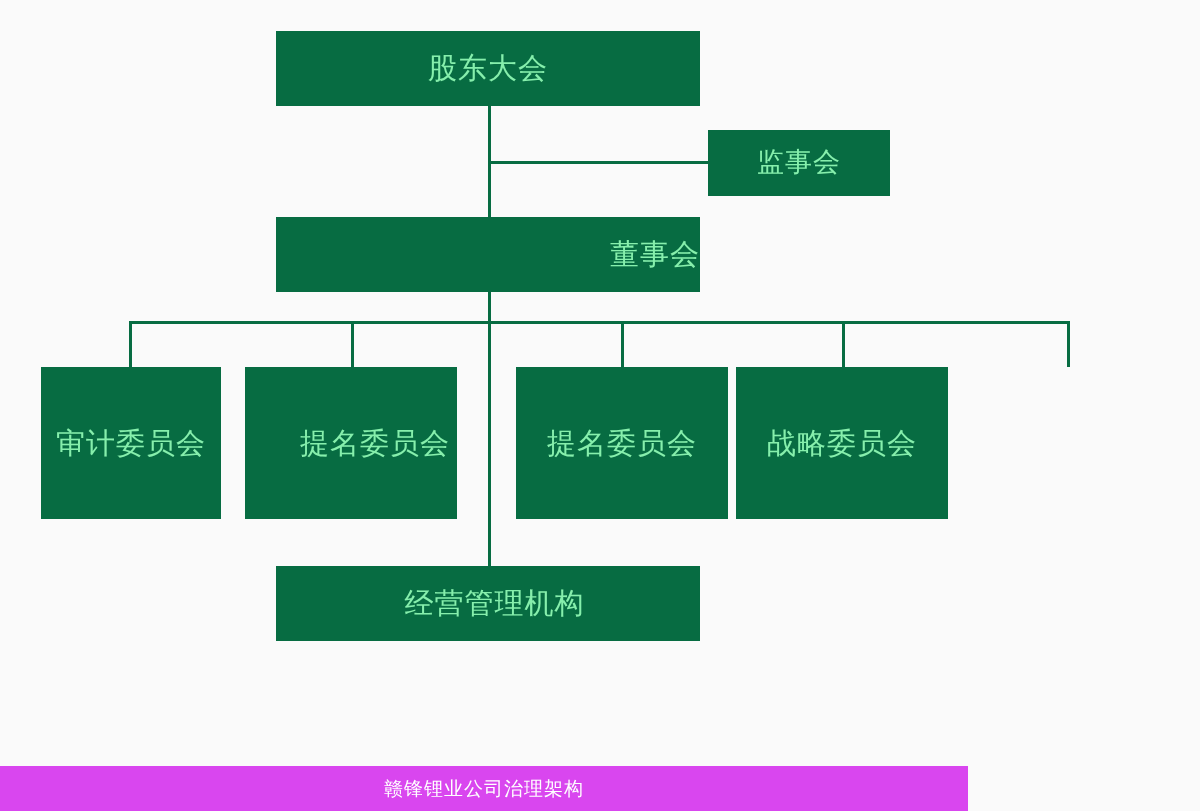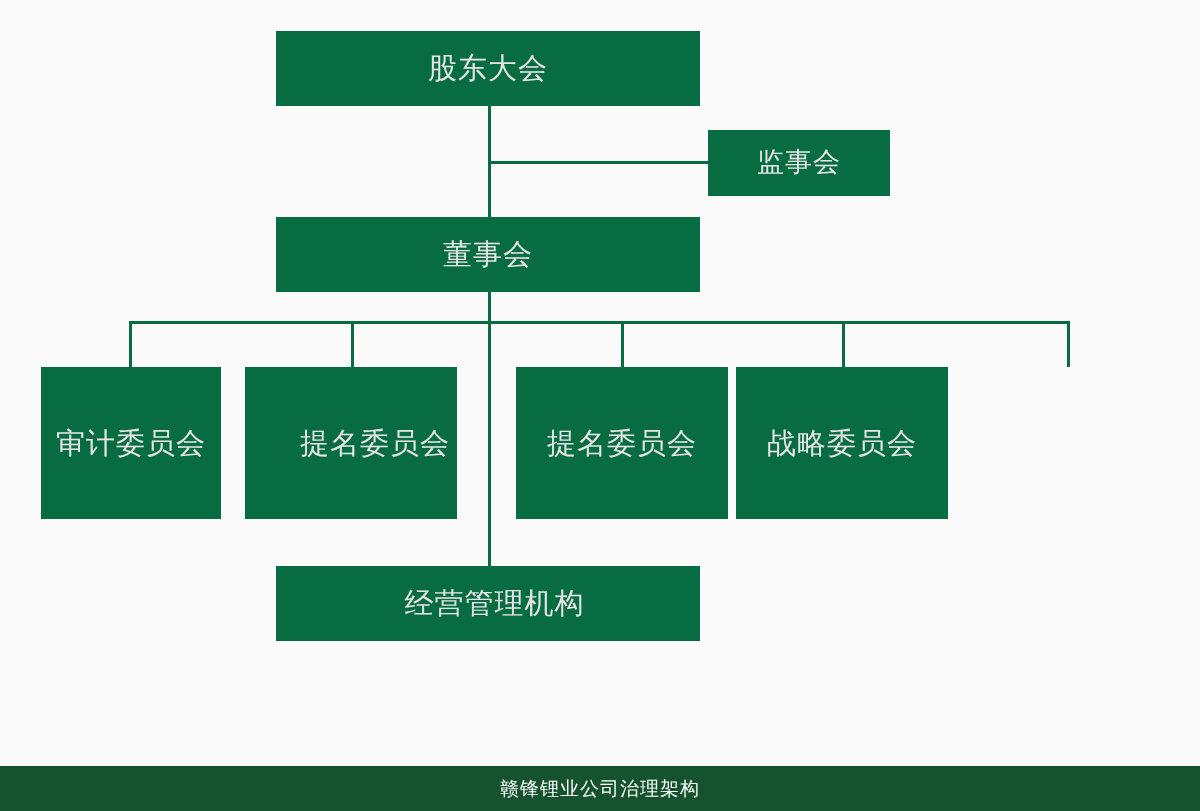--- a/index.html
+++ b/index.html
@@ -35,57 +35,57 @@
     position: absolute;
     background: #076c42;
   }
   .line-v { width: 3px; }
   .line-h { height: 3px; }
 
   
   .node {
     position: absolute;
     background: #076c42;
-    color: #e5e5e5;
+    color: #86efac;
     display: flex;
     align-items: center;
     justify-content: center;
     text-align: center;
     box-sizing: border-box;
     line-height: 1.18;
     letter-spacing: 1px;
     z-index: 3;
   }
 
   .node-top       { left: 276px; top: 31px;  width: 424px; height: 75px;  font-size: 29px; }
   .node-super     { left: 708px; top: 130px; width: 182px; height: 66px;  font-size: 27px; }
-  .node-board     { left: 276px; top: 217px; width: 424px; height: 75px;  font-size: 29px; }
+  .node-board     { left: 276px; top: 217px; width: 424px; height: 75px;  font-size: 29px; justify-content: flex-end; }
 
   .node-committee { top: 367px; height: 152px; font-size: 29px; }
   .c1 { left: 41px;  width: 180px; }
   .c2 { left: 245px; width: 212px; padding-left: 48px; }
   .c3 { left: 516px; width: 212px; }
   .c4 { left: 736px; width: 212px; }
   .c5 { left: 960px; width: 212px; font-size: 28px; }
 
   .node-mgmt      { left: 276px; top: 566px; width: 424px; height: 75px;  font-size: 29px; padding-left: 13px; }
 
   .node-label {
     display: block;
     white-space: pre-line;
   }
 
   
   .caption-bar {
     position: absolute;
     left: 0;
     top: 766px;
-    width: 1200px;
+    width: 968px;
     height: 45px;
-    background: #14532d;
+    background: #d946ef;
     display: flex;
     align-items: center;
     justify-content: center;
   }
   .caption-text {
     color: #ffffff;
     font-size: 19px;
     letter-spacing: 1px;
   }
 </style>

